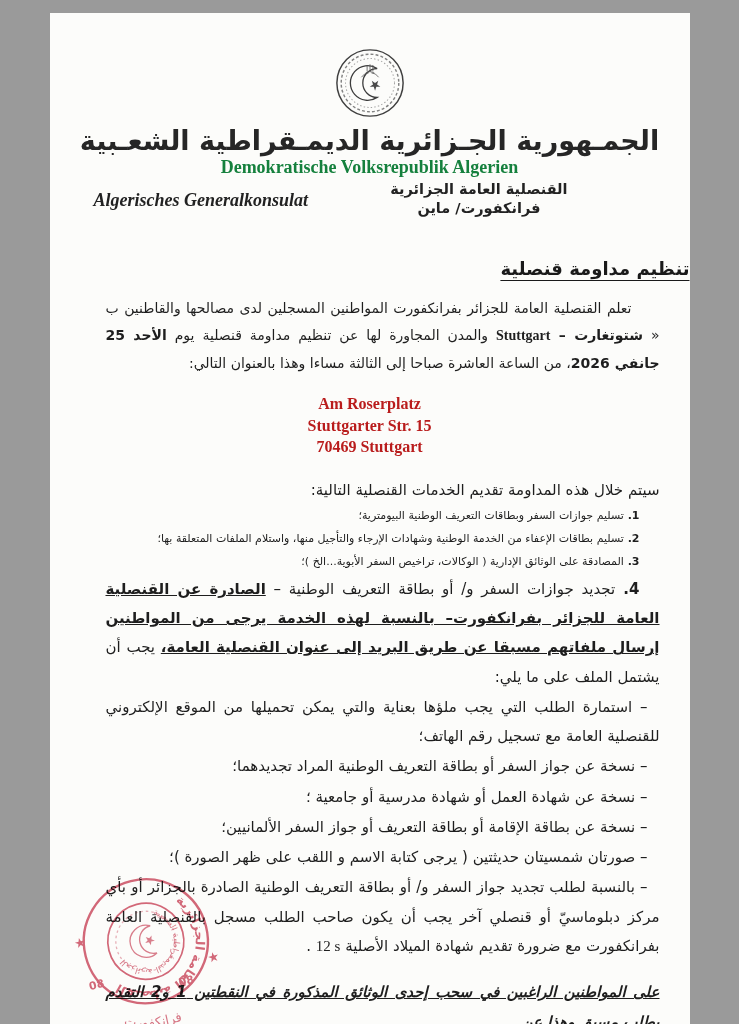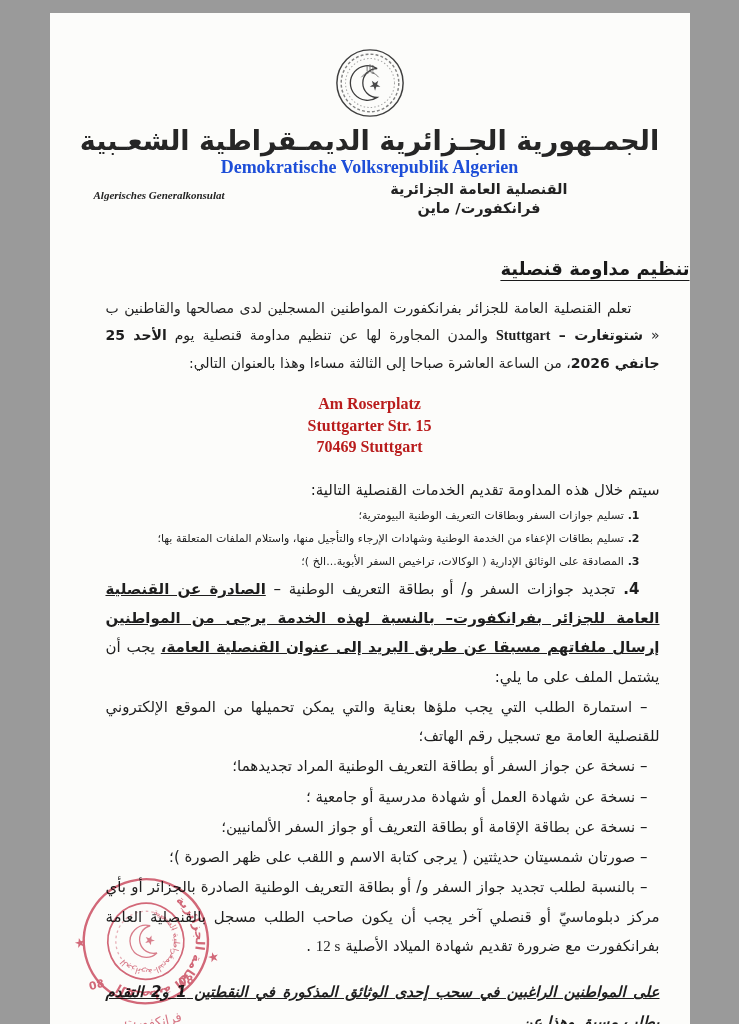--- a/index.html
+++ b/index.html
@@ -17,28 +17,28 @@
     content:"";position:absolute;left:0;right:0;bottom:0;height:9px;
     background:#e4e8e7;pointer-events:none;
   }
   
   .emblem-wrap{display:flex;justify-content:center;padding-top:34px;}
   .republic-ar{
     text-align:center;font-size:27px;font-weight:700;color:#262626;
     direction:rtl;margin-top:6px;line-height:1.15;letter-spacing:1px;
   }
   .republic-de{
-    text-align:center;font-size:18px;font-weight:700;color:#1d4ed8;
+    text-align:center;font-size:18px;font-weight:700;color:#15803d;
     font-family:"Liberation Serif","DejaVu Serif",serif;margin-top:1px;
   }
   .office-row{position:relative;height:58px;margin-top:2px;}
   .office-left{
     position:absolute;left:44px;top:8px;text-align:center;
     font-family:"Liberation Serif","DejaVu Serif",serif;
-    font-weight:700;font-style:italic;font-size:11px;line-height:1.35;color:#222;
+    font-weight:700;font-style:italic;font-size:18px;line-height:1.35;color:#222;
   }
   .office-right{
     position:absolute;right:122px;top:0;text-align:center;direction:rtl;
     font-weight:700;font-size:14.5px;line-height:1.3;color:#222;
   }
   
   .doc-title{
     text-align:right;direction:rtl;font-size:18px;font-weight:700;
     text-decoration:underline;text-underline-offset:5px;margin-top:20px;color:#1a1a1a;
   }

